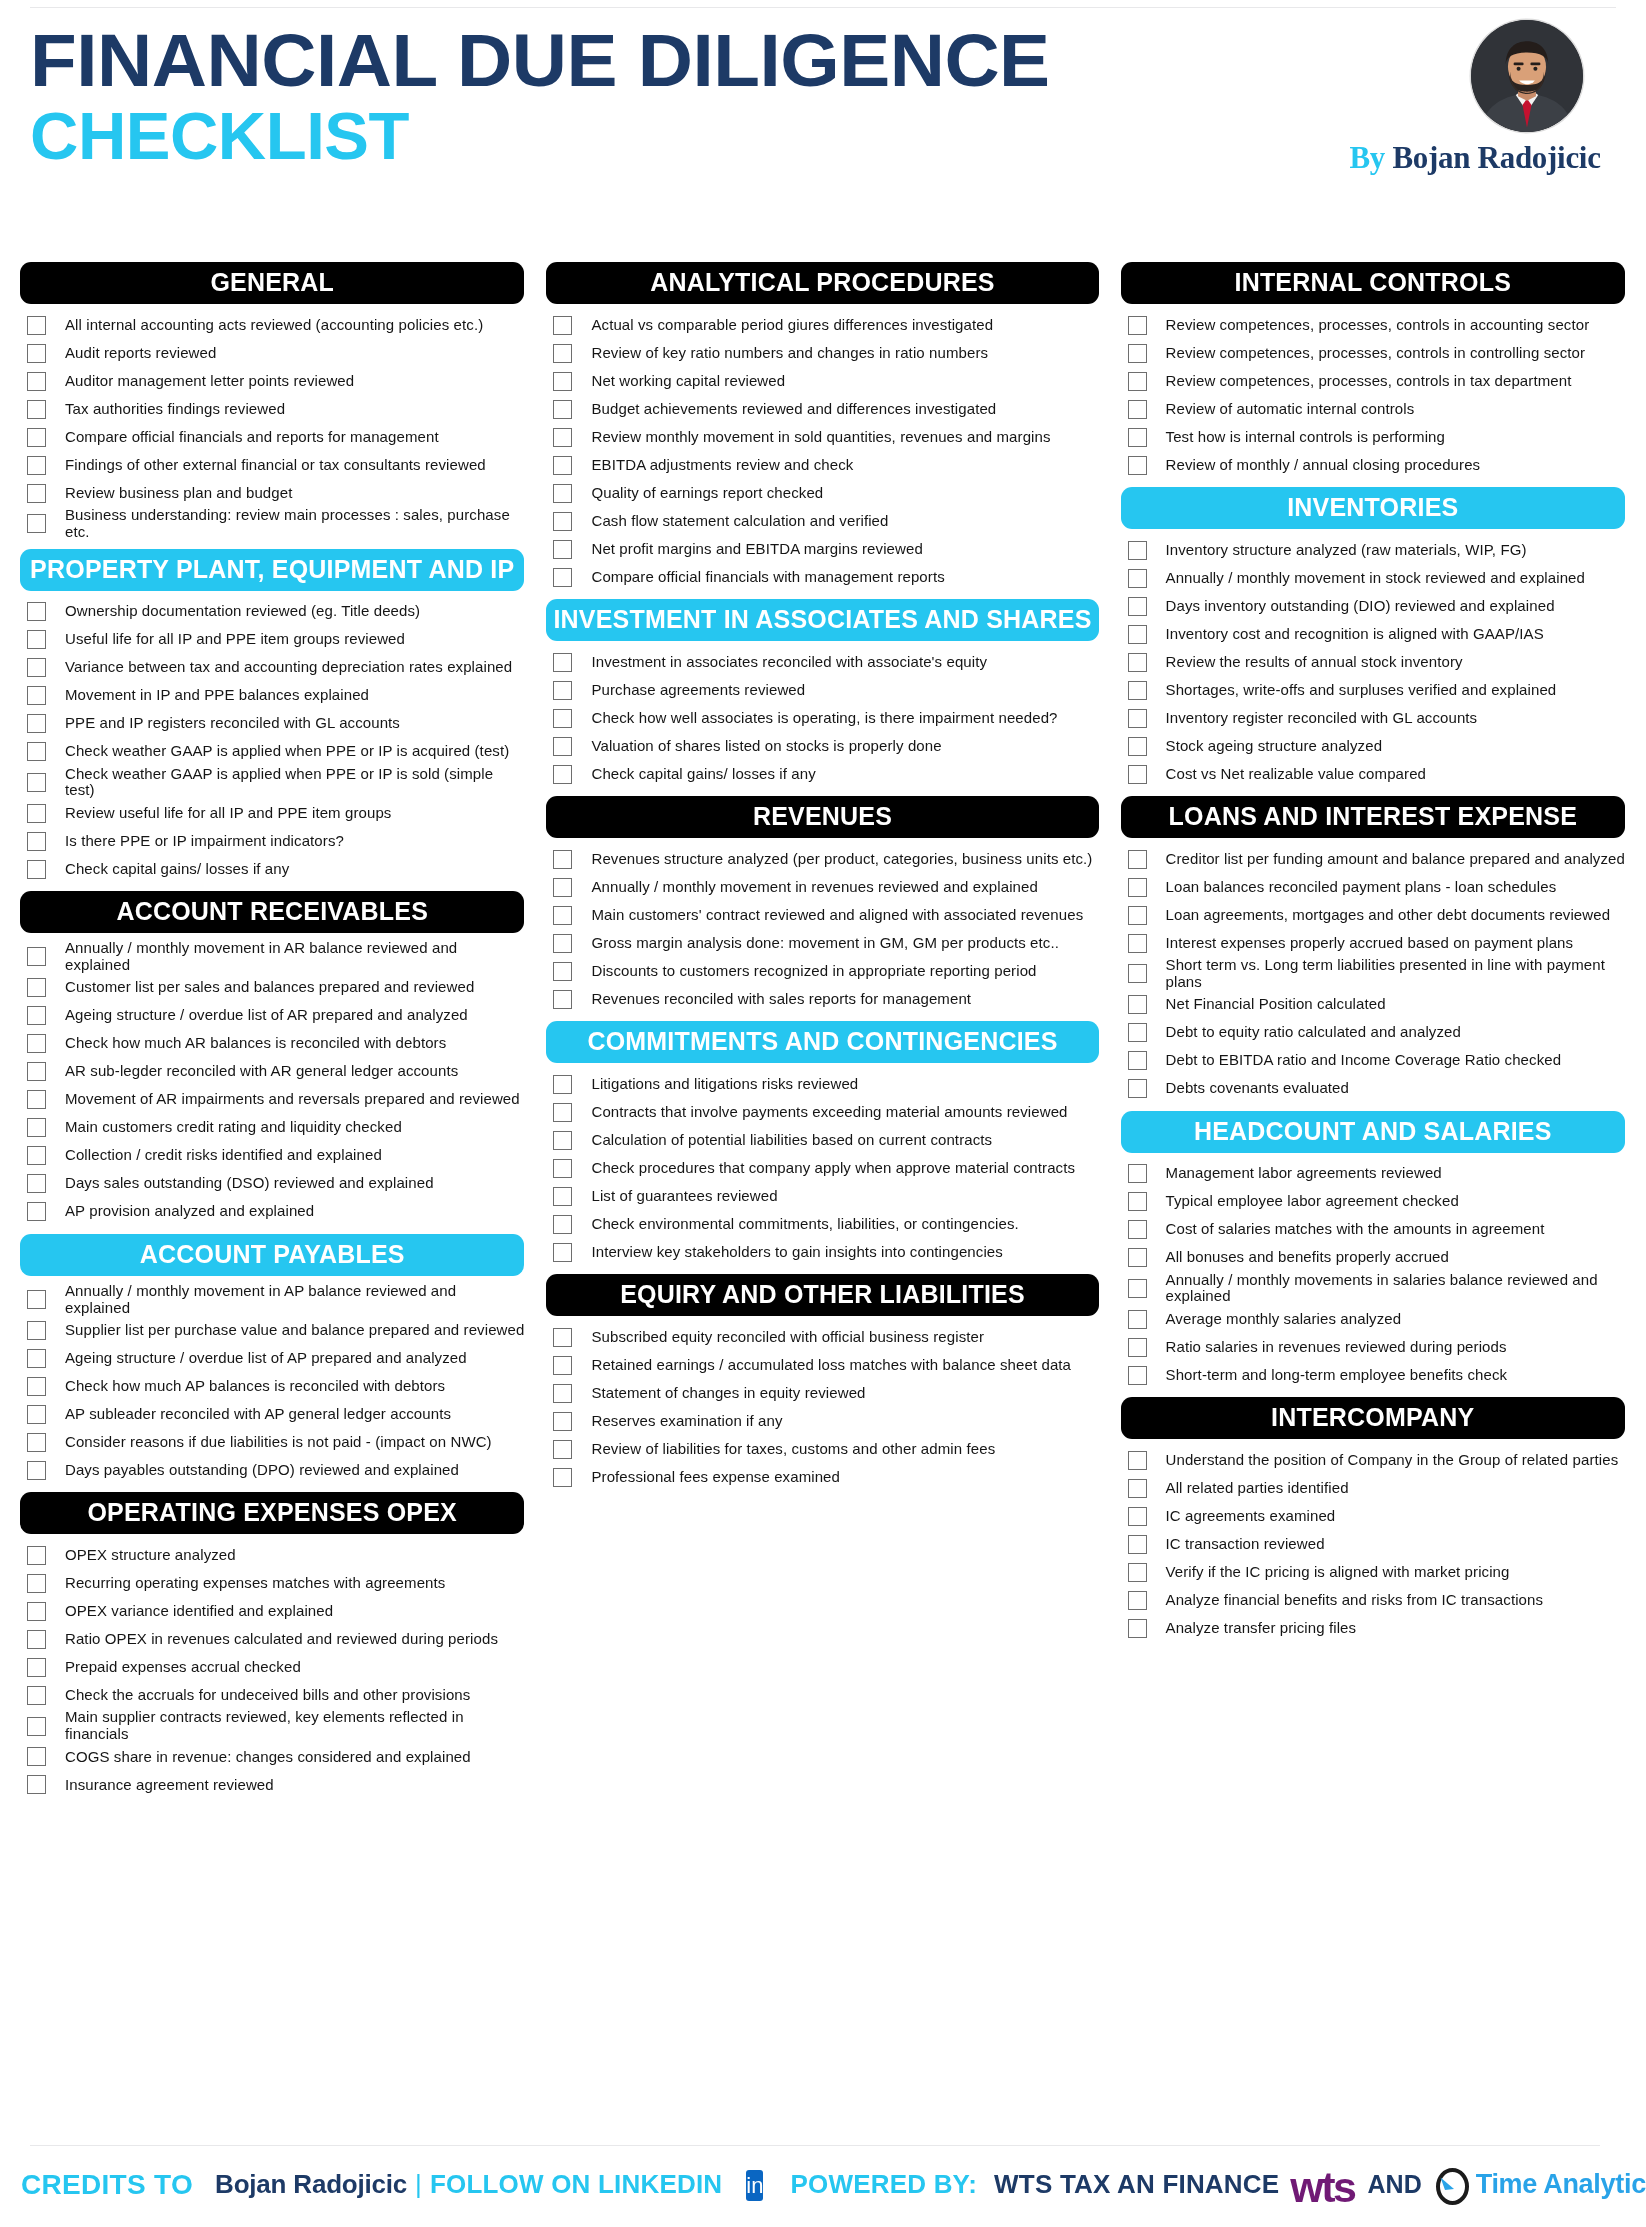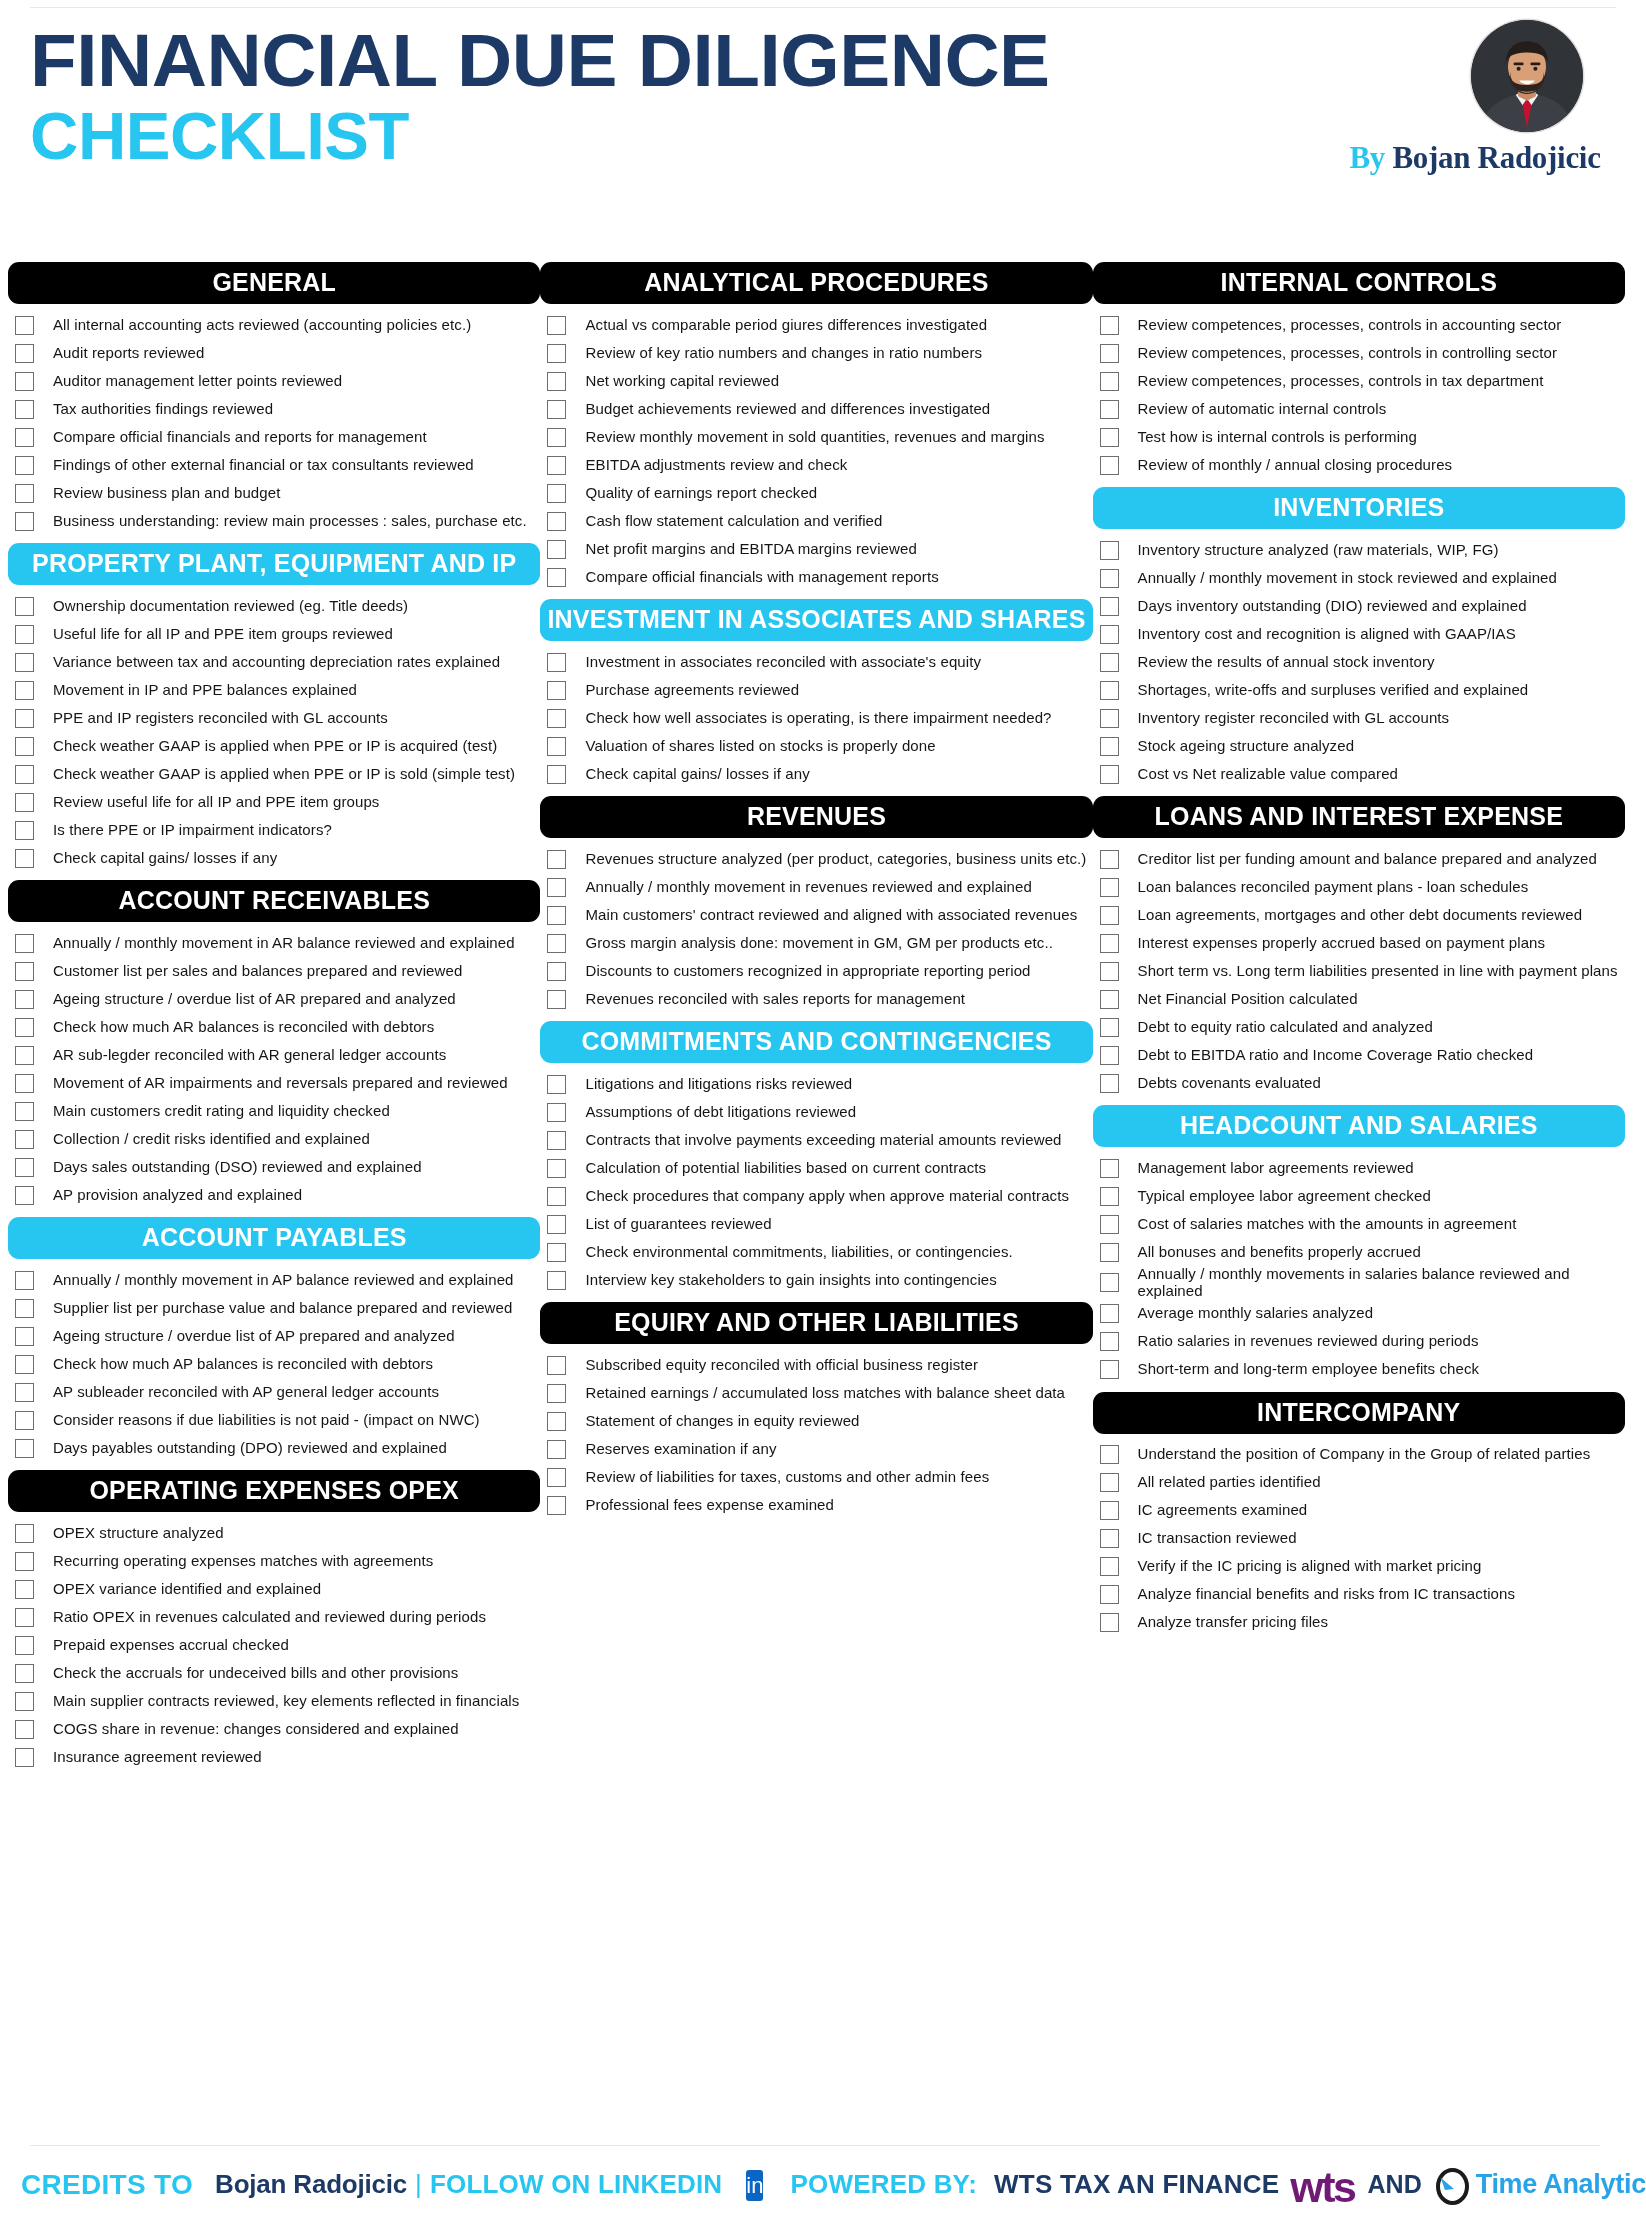--- a/index.html
+++ b/index.html
@@ -65,23 +65,24 @@
     font-weight:700;
     color:#1d3a66;
     white-space:nowrap;
     letter-spacing:-0.3px;
   }
   .byline .by{color:#26c6f0;}
 
   
   .grid{
     position:absolute;
-    left:8px;right:21px;top:262px;
+    left:20px;right:21px;top:262px;
     display:grid;
     grid-template-columns:1fr 1fr 1fr;
+    column-gap:22px;
   }
   .col{display:flex;flex-direction:column;}
 
   .section{margin-bottom:3px;}
   .sec-head{
     border-radius:11px;
     text-align:center;
     color:#ffffff;
     font-family:"Liberation Sans Narrow","Liberation Sans",sans-serif;
     font-weight:700;
@@ -533,24 +534,20 @@
               <span class="ilabel">Revenues reconciled with sales reports for management</span>
             </div>
           </div>
         </div>
         <div class="section">
           <div class="sec-head cyan">COMMITMENTS AND CONTINGENCIES</div>
           <div class="items">
             <div class="item">
               <span class="cbox"></span>
               <span class="ilabel">Litigations and litigations risks reviewed</span>
-            </div>
-            <div class="item">
-              <span class="cbox"></span>
-              <span class="ilabel">Assumptions of debt litigations reviewed</span>
             </div>
             <div class="item">
               <span class="cbox"></span>
               <span class="ilabel">Contracts that involve payments exceeding material amounts reviewed</span>
             </div>
             <div class="item">
               <span class="cbox"></span>
               <span class="ilabel">Calculation of potential liabilities based on current contracts</span>
             </div>
             <div class="item">

